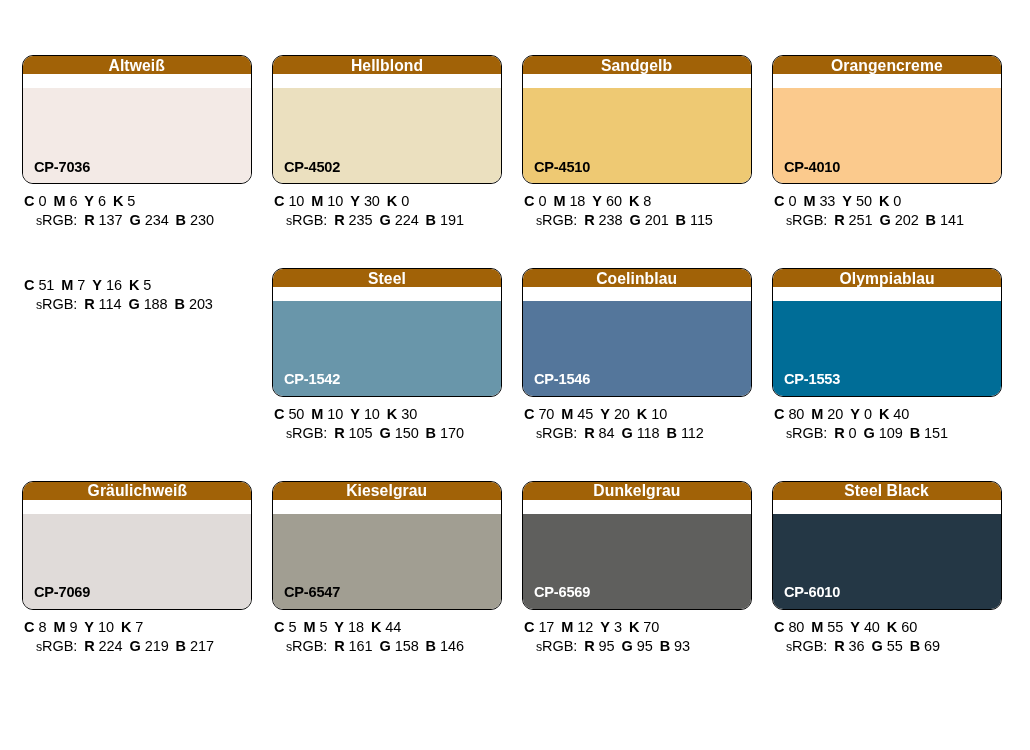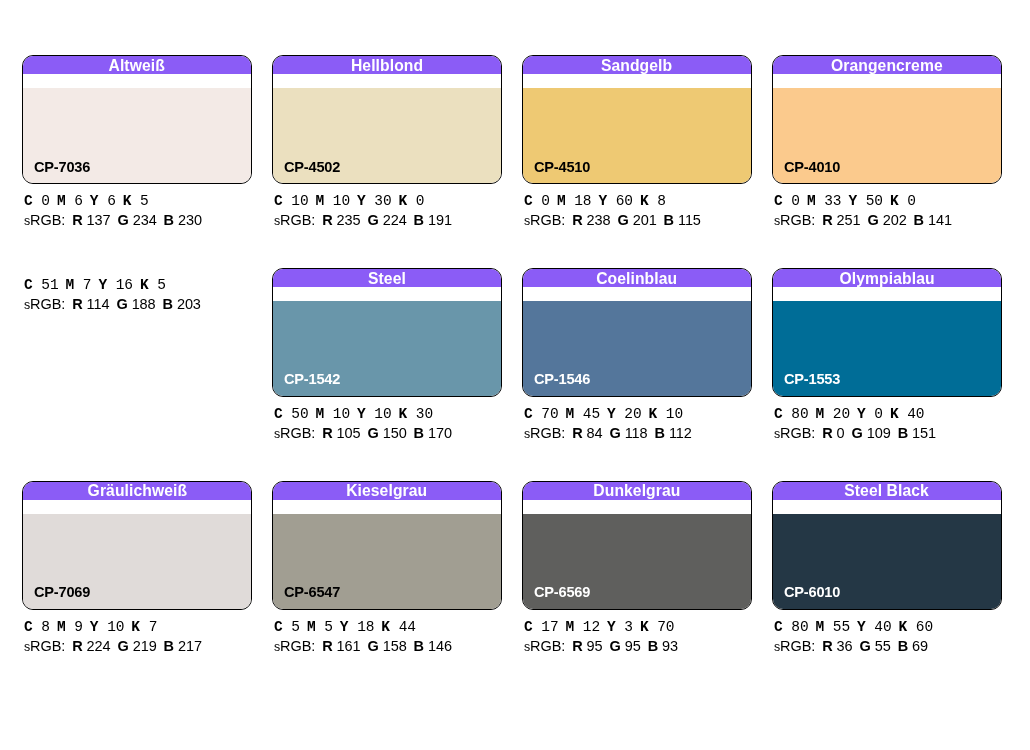--- a/index.html
+++ b/index.html
@@ -50,21 +50,21 @@
     overflow: hidden;
     background: #ffffff;
   }
 
   .chip-header {
     position: absolute;
     left: 0;
     top: 0;
     width: 100%;
     height: 18px;
-    background: #8b5cf6;
+    background: #a16207;
     display: flex;
     align-items: center;
     justify-content: center;
     box-sizing: border-box;
   }
 
   .chip-title {
     color: #ffffff;
     font-size: 16.5px;
     font-weight: 700;
@@ -104,37 +104,38 @@
     padding-top: 10px;
     color: #000000;
     white-space: nowrap;
   }
 
   .value-line {
     line-height: 1.08;
     font-size: 14.5px;
     white-space: nowrap;
   }
-  .value-line.cmyk-line { margin-bottom: 3.5px; font-family: Liberation Mono, monospace; }
+  .value-line.cmyk-line { margin-bottom: 3.5px; }
 
   .vk {            
     font-weight: 700;
     letter-spacing: -0.1px;
   }
   .vv {            
     font-weight: 400;
     letter-spacing: -0.1px;
   }
   .pair { margin-right: 7px; }
   .pair:last-child { margin-right: 0; }
 
   .srgb-prefix {
     font-weight: 400;
     margin-right: 7px;
     letter-spacing: -0.1px;
+    margin-left: 12px;
   }
   .srgb-prefix .sc-s { font-size: 12.4px; }
 </style>
 </head>
 <body>
 
 <div id="palette-sheet">
   <div id="swatch-grid">
       <div class="swatch-card">
         <div class="swatch-chip">

